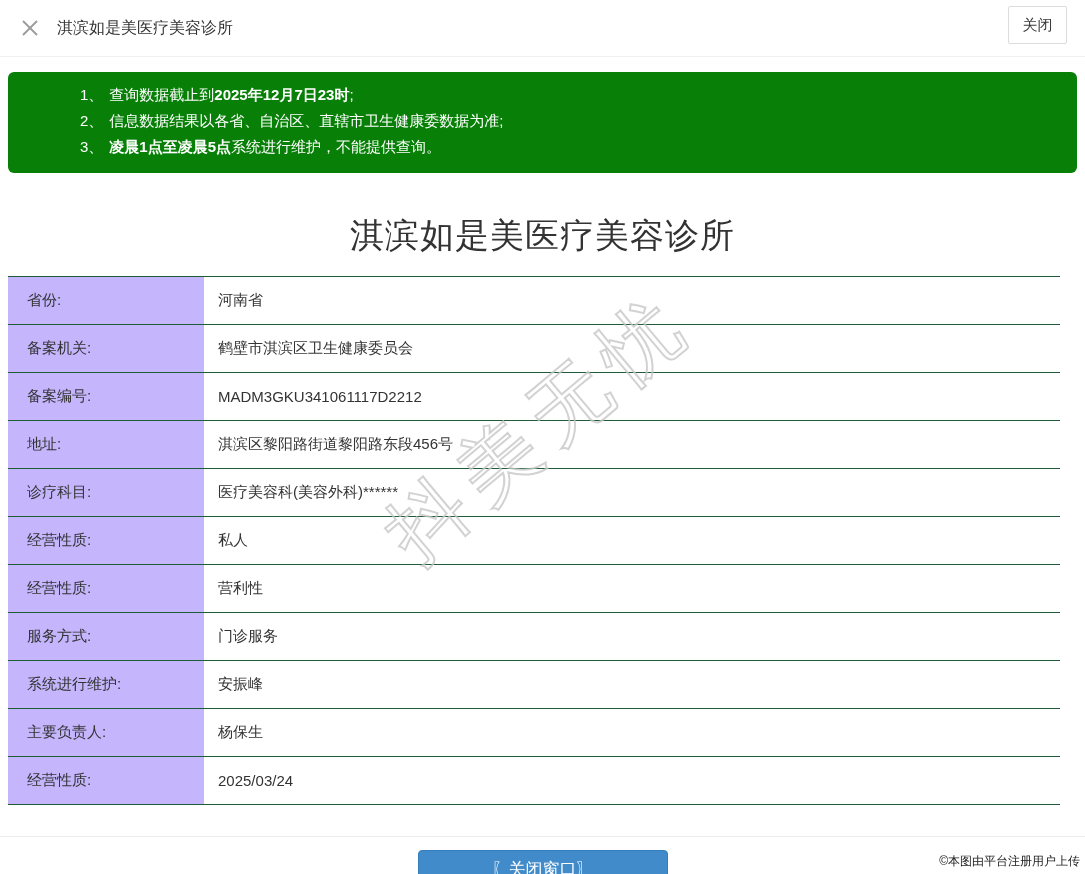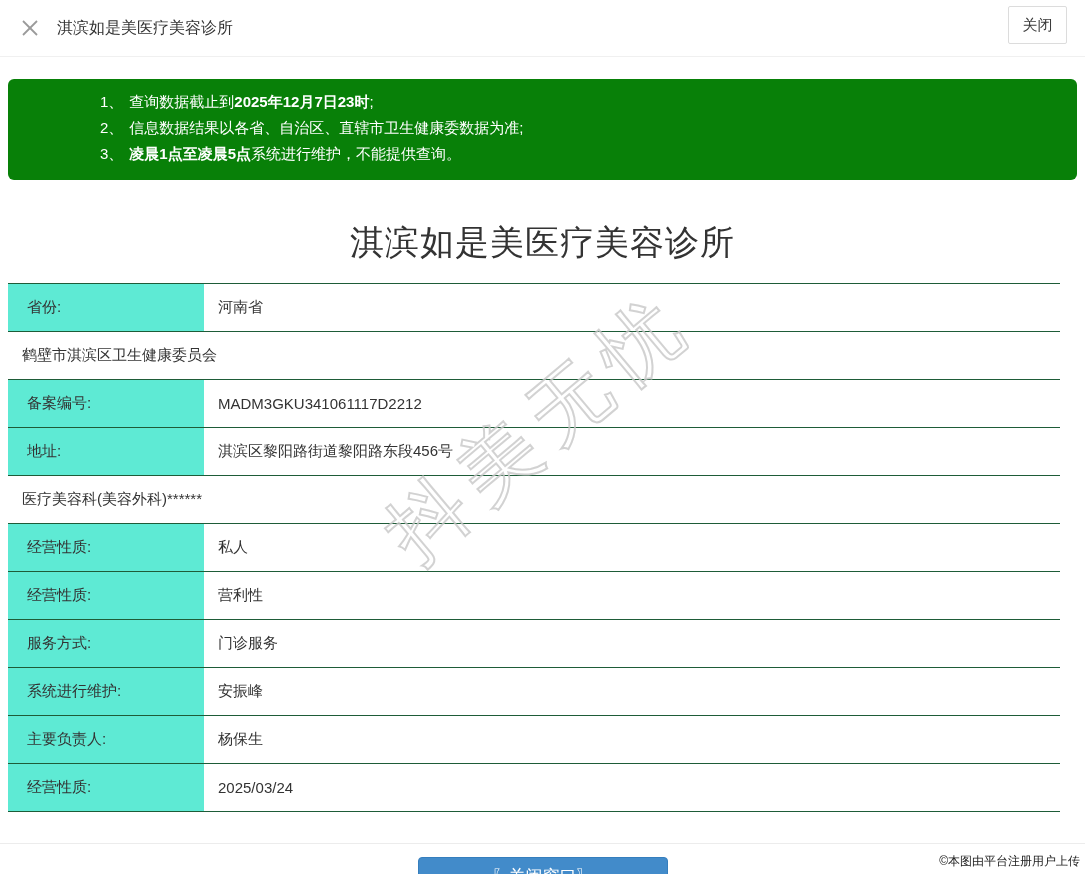--- a/index.html
+++ b/index.html
@@ -40,24 +40,24 @@
     border: 1px solid #dcdcdc;
     border-radius: 2px;
     font-size: 15px;
     color: #3a3a3a;
     cursor: pointer;
     font-family: inherit;
   }
 
   
   .notice {
-    margin: 22px 8px 0 8px;
+    margin: 15px 8px 0 8px;
     background: #088008;
     border-radius: 6px;
-    padding: 10px 20px 13px 92px;
+    padding: 10px 20px 13px 72px;
     color: #ffffff;
     font-size: 15px;
     line-height: 26px;
   }
   .notice ul { list-style: none; }
   .notice .num { padding-right: 6px; }
   .notice b { font-weight: bold; }
 
   
   .page-title {
@@ -76,21 +76,21 @@
   }
   .detail-row {
     display: flex;
     align-items: stretch;
     height: 48px;
     border-bottom: 1px solid #1e5c38;
     font-size: 15px;
   }
   .detail-row .lbl {
     width: 196px;
-    background: #5eead4;
+    background: #c4b5fd;
     display: flex;
     align-items: center;
     padding-left: 19px;
     color: #333;
     flex-shrink: 0;
   }
   .detail-row .val {
     display: flex;
     align-items: center;
     padding-left: 14px;
@@ -167,31 +167,33 @@
 </div>
 
 <h1 class="page-title">淇滨如是美医疗美容诊所</h1>
 
 <div class="details">
   <div class="detail-row">
     <div class="lbl">省份:</div>
     <div class="val">河南省</div>
   </div>
   <div class="detail-row">
+    <div class="lbl">备案机关:</div>
     <div class="val">鹤壁市淇滨区卫生健康委员会</div>
   </div>
   <div class="detail-row">
     <div class="lbl">备案编号:</div>
     <div class="val">MADM3GKU341061117D2212</div>
   </div>
   <div class="detail-row">
     <div class="lbl">地址:</div>
     <div class="val">淇滨区黎阳路街道黎阳路东段456号</div>
   </div>
   <div class="detail-row">
+    <div class="lbl">诊疗科目:</div>
     <div class="val">医疗美容科(美容外科)******</div>
   </div>
   <div class="detail-row">
     <div class="lbl">经营性质:</div>
     <div class="val">私人</div>
   </div>
   <div class="detail-row">
     <div class="lbl">经营性质:</div>
     <div class="val">营利性</div>
   </div>

